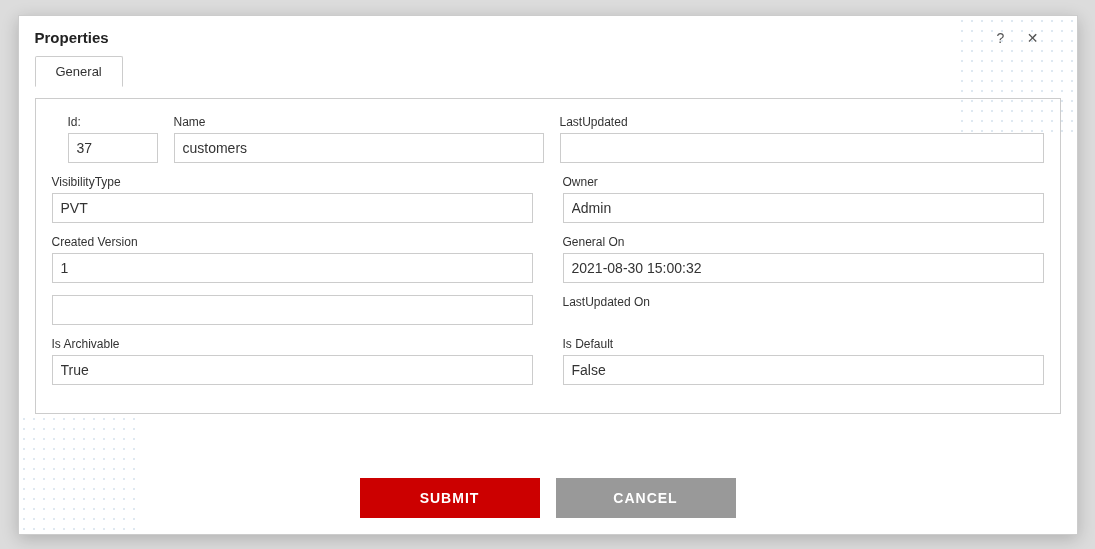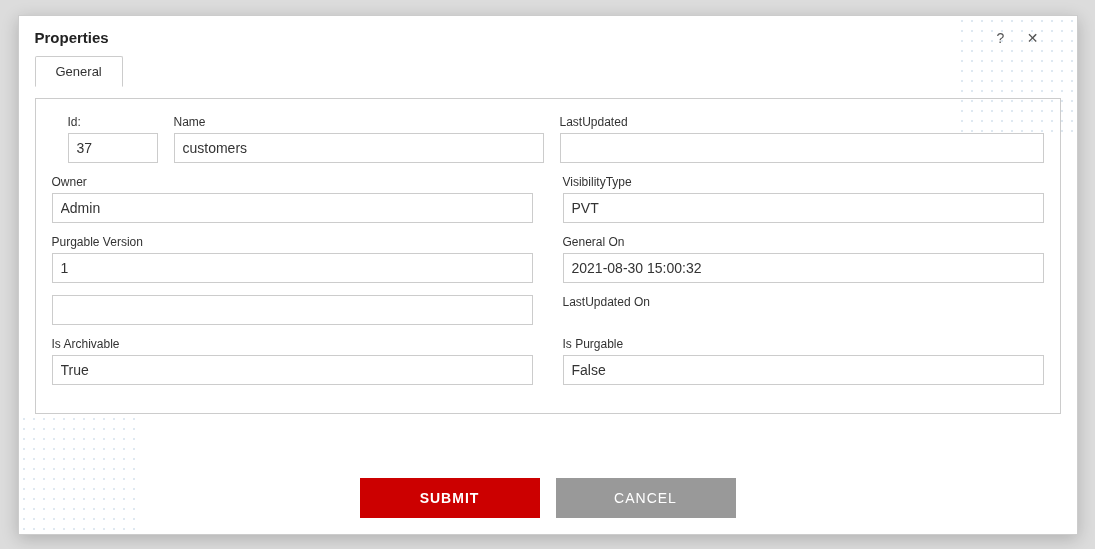--- a/index.html
+++ b/index.html
@@ -201,21 +201,21 @@
       cursor: pointer;
       min-width: 180px;
     }
 
     .btn-cancel {
       background: #999;
       color: #fff;
       border: none;
       padding: 12px 20px;
       font-size: 14px;
-      font-weight: normal;
+      font-weight: bold;
       letter-spacing: 1px;
       cursor: pointer;
       min-width: 180px;
     }
   </style>
 </head>
 <body>
 
 <div class="dialog-overlay">
   <div class="dialog">
@@ -251,32 +251,32 @@
             <input class="form-input" type="text" value="customers" style="">
           </div>
           <div class="form-group desc-group">
             <label class="form-label">LastUpdated</label>
             <input class="form-input" type="text" value="" style="">
           </div>
         </div>
 
         <div class="two-col-row">
           <div class="form-group">
+            <label class="form-label">VisibilityType</label>
+            <input class="form-input" type="text" value="PVT" style="">
+          </div>
+          <div class="form-group">
             <label class="form-label">Owner</label>
             <input class="form-input" type="text" value="Admin" style="">
           </div>
-          <div class="form-group">
-            <label class="form-label">VisibilityType</label>
-            <input class="form-input" type="text" value="PVT" style="">
-          </div>
         </div>
 
         <div class="two-col-row">
           <div class="form-group">
-            <label class="form-label">Purgable Version</label>
+            <label class="form-label">Created Version</label>
             <input class="form-input" type="text" value="1" style="">
           </div>
           <div class="form-group">
             <label class="form-label">General On</label>
             <input class="form-input" type="text" value="2021-08-30 15:00:32" style="">
           </div>
         </div>
 
         <div class="two-col-row">
           <div class="form-group">
@@ -286,21 +286,21 @@
             <label class="form-label">LastUpdated On</label>
           </div>
         </div>
 
         <div class="two-col-row">
           <div class="form-group">
             <label class="form-label">Is Archivable</label>
             <input class="form-input" type="text" value="True" style="">
           </div>
           <div class="form-group">
-            <label class="form-label">Is Purgable</label>
+            <label class="form-label">Is Default</label>
             <input class="form-input" type="text" value="False" style="">
           </div>
         </div>
 
       </div>
     </div>
 
     <div class="dialog-footer">
       <button class="btn-submit">SUBMIT</button>
       <button class="btn-cancel">CANCEL</button>

